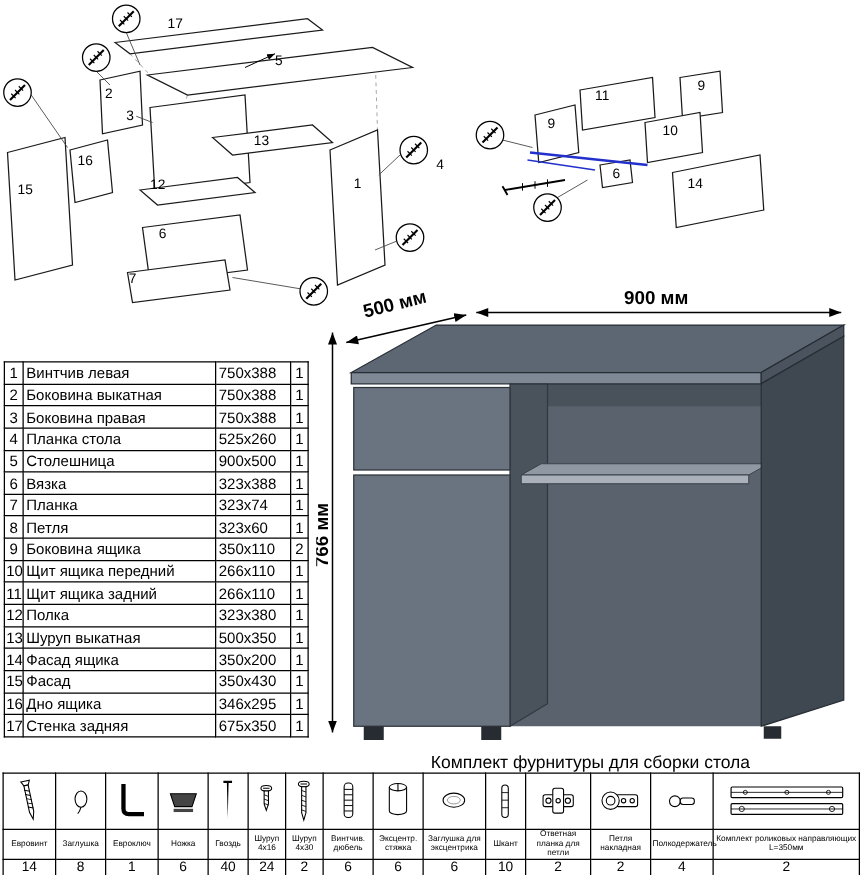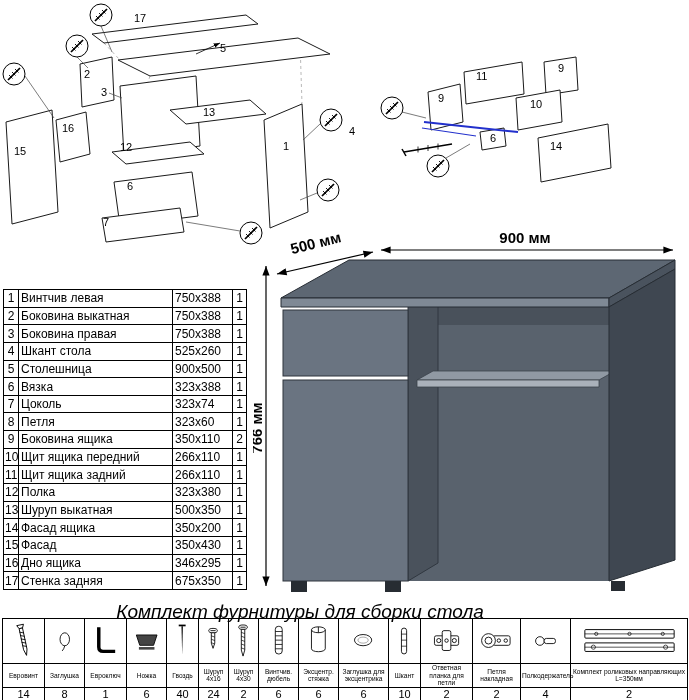--- a/index.html
+++ b/index.html
@@ -9,21 +9,21 @@
 
   .dg-main   { position:absolute; left:0;   top:0;    width:395px; height:292px; }
   .dg-drawer { position:absolute; left:378px; top:52px; width:308px; height:150px; }
   .desk      { position:absolute; left:253px; top:230px; width:436px; height:372px; }
 
   .parts-table { position:absolute; left:3px; top:289px; width:243px; height:301px;
                  border-collapse:collapse; table-layout:fixed; font-size:12px; }
   .parts-table td { border:1px solid #000; padding:0 2px; white-space:nowrap; overflow:hidden; }
   .c-num,.c-qty { text-align:center; padding:0 1px !important; }
 
-  .hw-title { position:absolute; left:0; top:601px; width:600px; text-align:center; font-size:19px;font-style:italic; }
+  .hw-title { position:absolute; left:0; top:601px; width:600px; text-align:right; font-size:14px; }
 
   .hw-table { position:absolute; left:2px; top:618px; width:685px;
               border-collapse:collapse; table-layout:fixed; }
   .hw-table td { border:1px solid #000; text-align:center; vertical-align:middle; }
   .hw-icon-cell { height:45px; padding:1px; }
   .hw-name-cell { font-size:6.6px; line-height:1.15; height:17px; padding:0 1px; }
   .hw-qty-cell  { font-size:11px; height:14px; }
   .hwicon { height:38px; max-width:96%; display:inline-block; vertical-align:middle; }
 
   .dim { font-size:15px; font-weight:bold; fill:#000; }
@@ -198,39 +198,39 @@
     <td class="c-qty">1</td>
   </tr>
         <tr>
     <td class="c-num">3</td>
     <td class="c-name">Боковина правая</td>
     <td class="c-size">750x388</td>
     <td class="c-qty">1</td>
   </tr>
         <tr>
     <td class="c-num">4</td>
-    <td class="c-name">Шкант стола</td>
+    <td class="c-name">Планка стола</td>
     <td class="c-size">525x260</td>
     <td class="c-qty">1</td>
   </tr>
         <tr>
     <td class="c-num">5</td>
     <td class="c-name">Столешница</td>
     <td class="c-size">900x500</td>
     <td class="c-qty">1</td>
   </tr>
         <tr>
     <td class="c-num">6</td>
     <td class="c-name">Вязка</td>
     <td class="c-size">323x388</td>
     <td class="c-qty">1</td>
   </tr>
         <tr>
     <td class="c-num">7</td>
-    <td class="c-name">Цоколь</td>
+    <td class="c-name">Планка</td>
     <td class="c-size">323x74</td>
     <td class="c-qty">1</td>
   </tr>
         <tr>
     <td class="c-num">8</td>
     <td class="c-name">Петля</td>
     <td class="c-size">323x60</td>
     <td class="c-qty">1</td>
   </tr>
         <tr>

